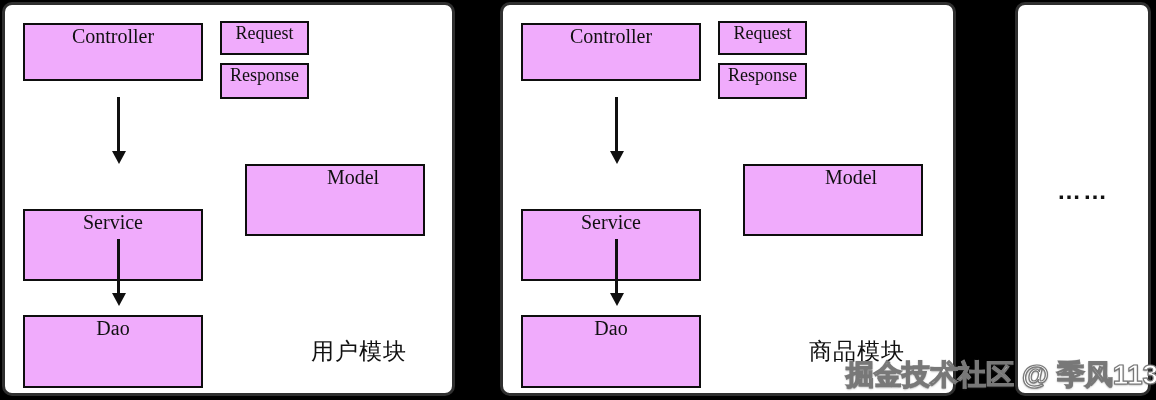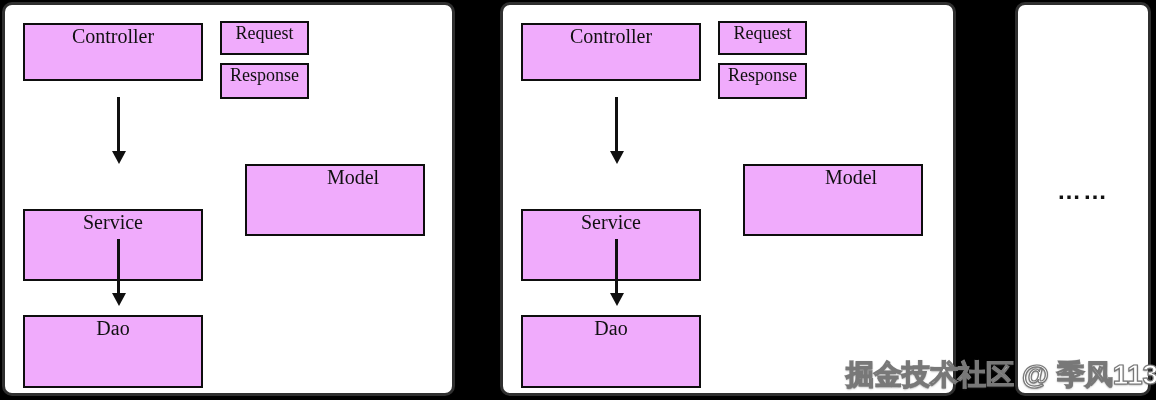--- a/index.html
+++ b/index.html
@@ -110,20 +110,21 @@
     <div class="box box-service">
       <span>Service</span>
     </div>
     <div class="box box-model">
       <span>Model</span>
     </div>
     <div class="arrow arrow-bottom"></div>
     <div class="box box-dao">
       <span>Dao</span>
     </div>
+    <div class="module-label">用户模块</div>
   </div>
 
   <div class="panel panel-product">
     <div class="box box-controller">
       <span>Controller</span>
     </div>
     <div class="box box-request">
       <span>Request</span>
     </div>
     <div class="box box-response">
@@ -133,20 +134,21 @@
     <div class="box box-service">
       <span>Service</span>
     </div>
     <div class="box box-model">
       <span>Model</span>
     </div>
     <div class="arrow arrow-bottom"></div>
     <div class="box box-dao">
       <span>Dao</span>
     </div>
+    <div class="module-label">商品模块</div>
   </div>
 
   <div class="panel panel-more">
     <span class="ellipsis">……</span>
   </div>
 
   <div class="watermark">掘金技术社区 @ 季风1132</div>
 
 </div>
 

